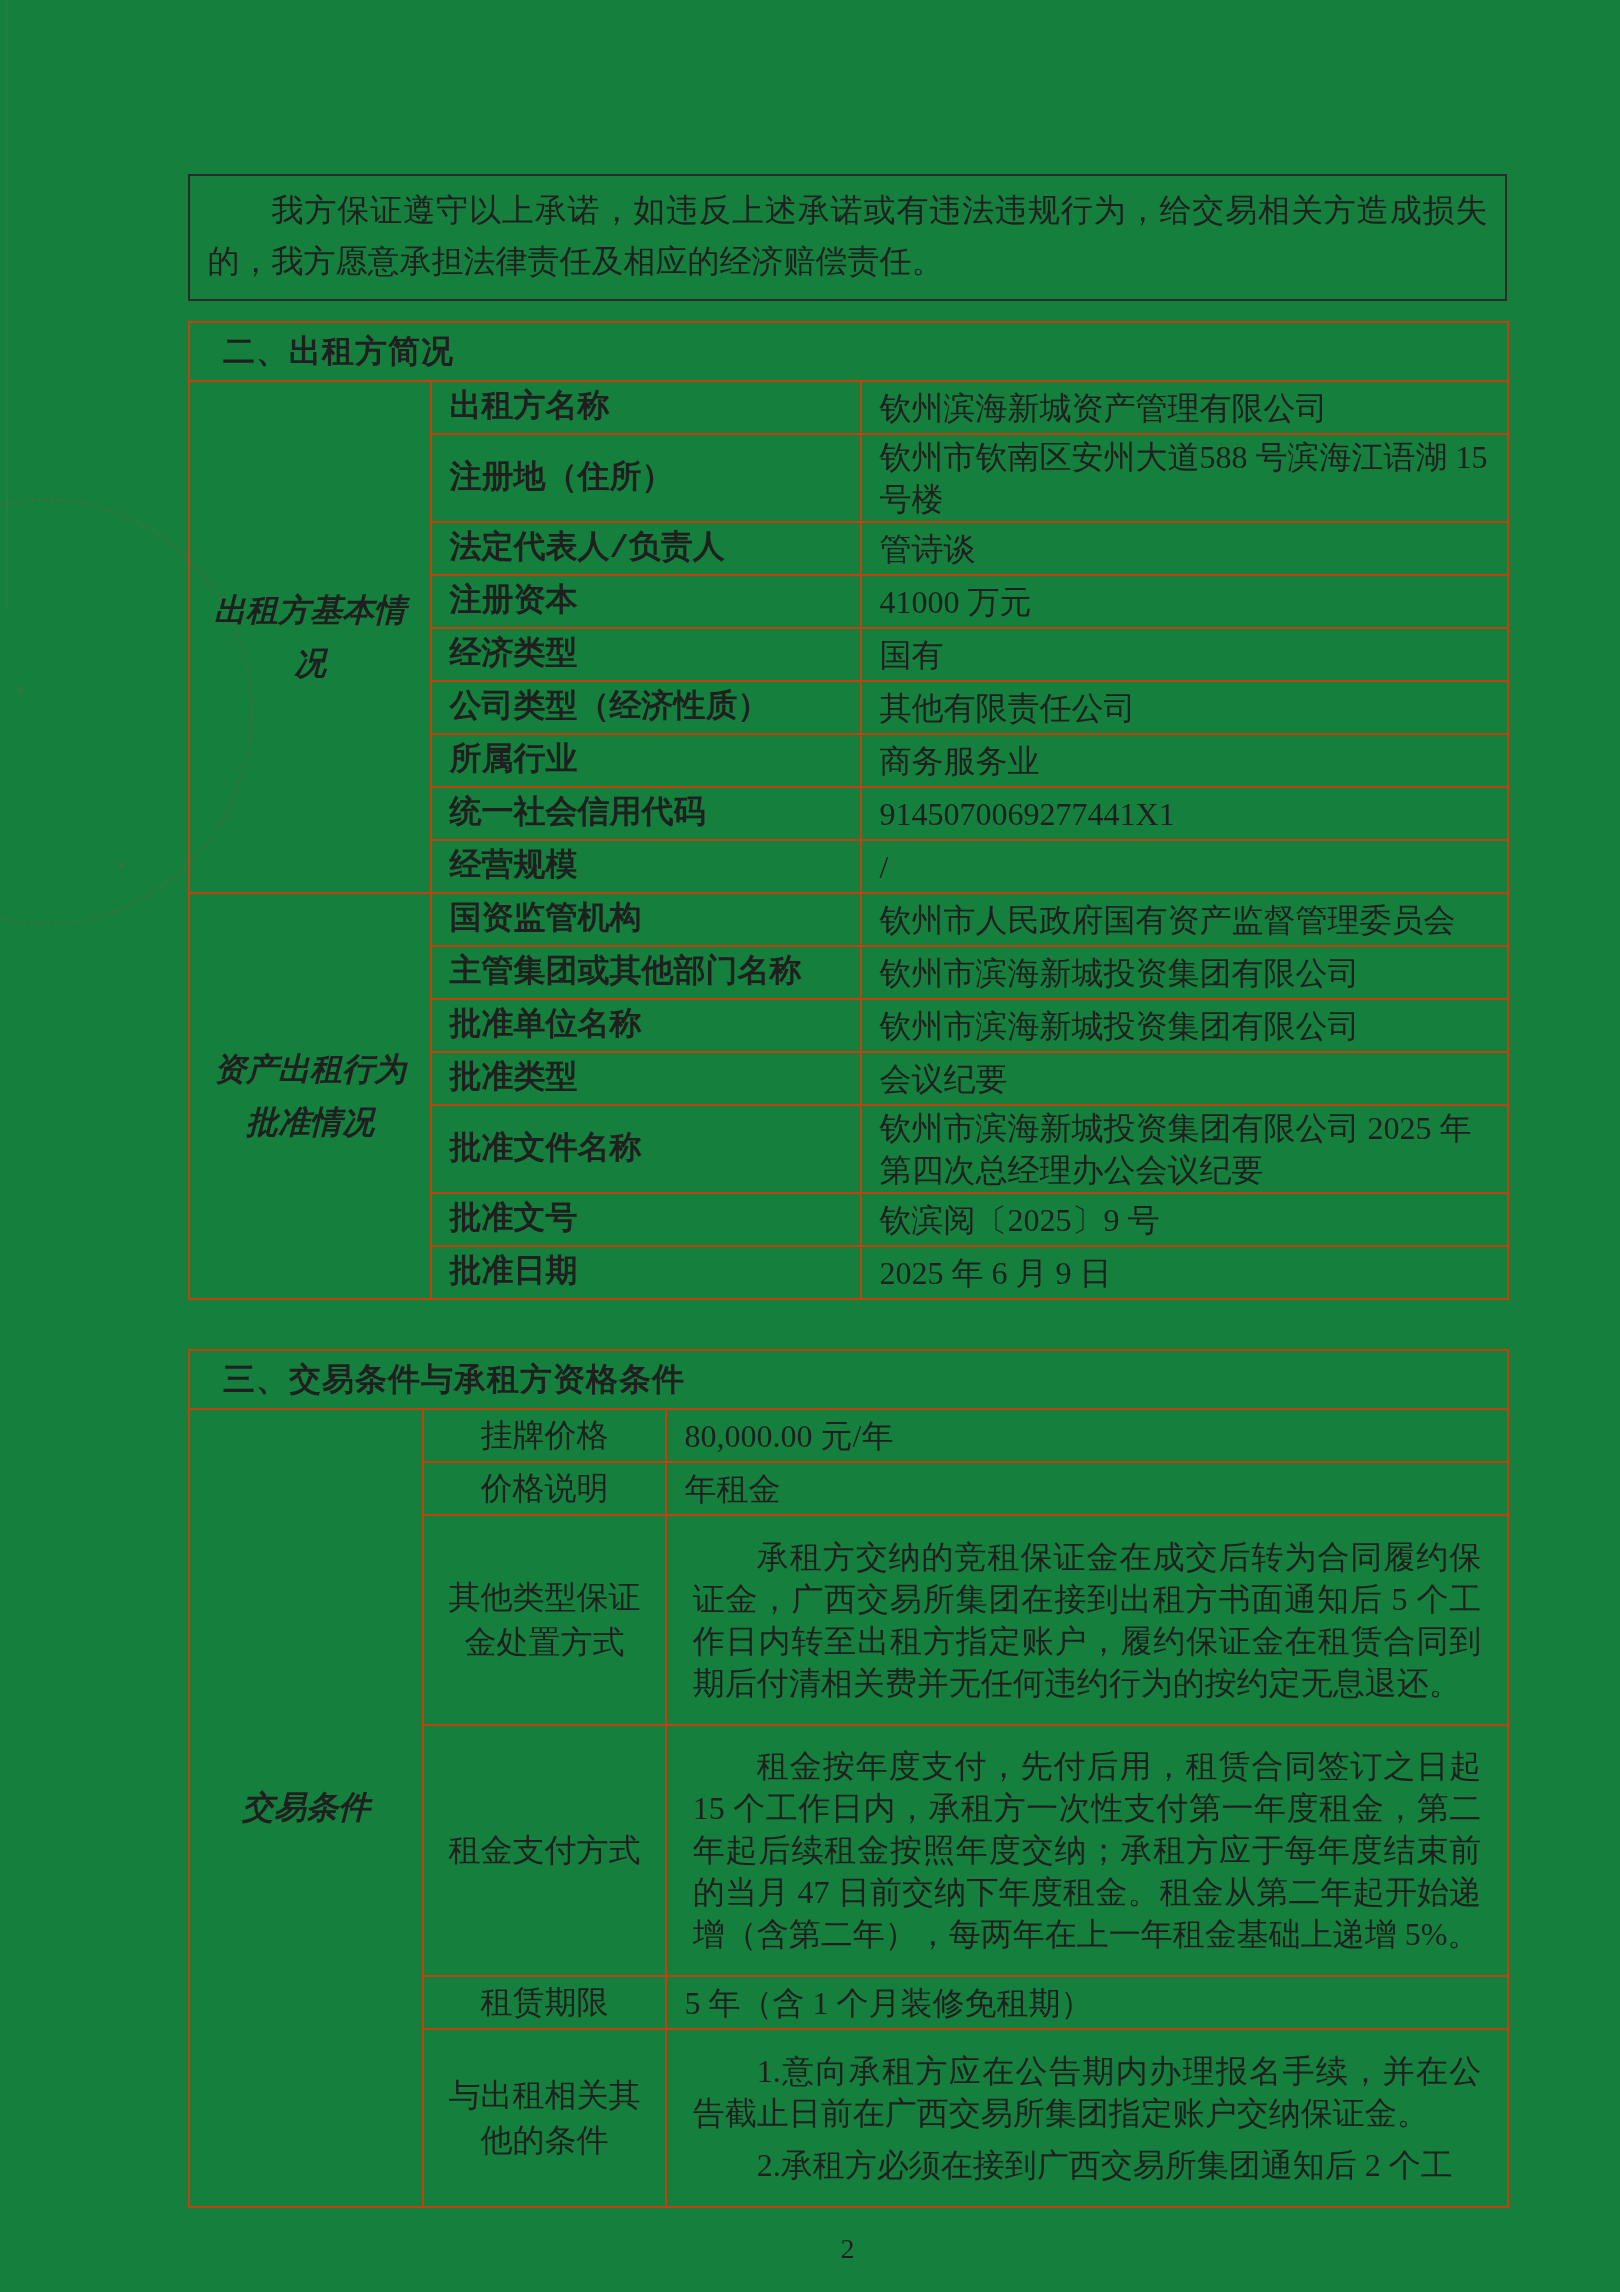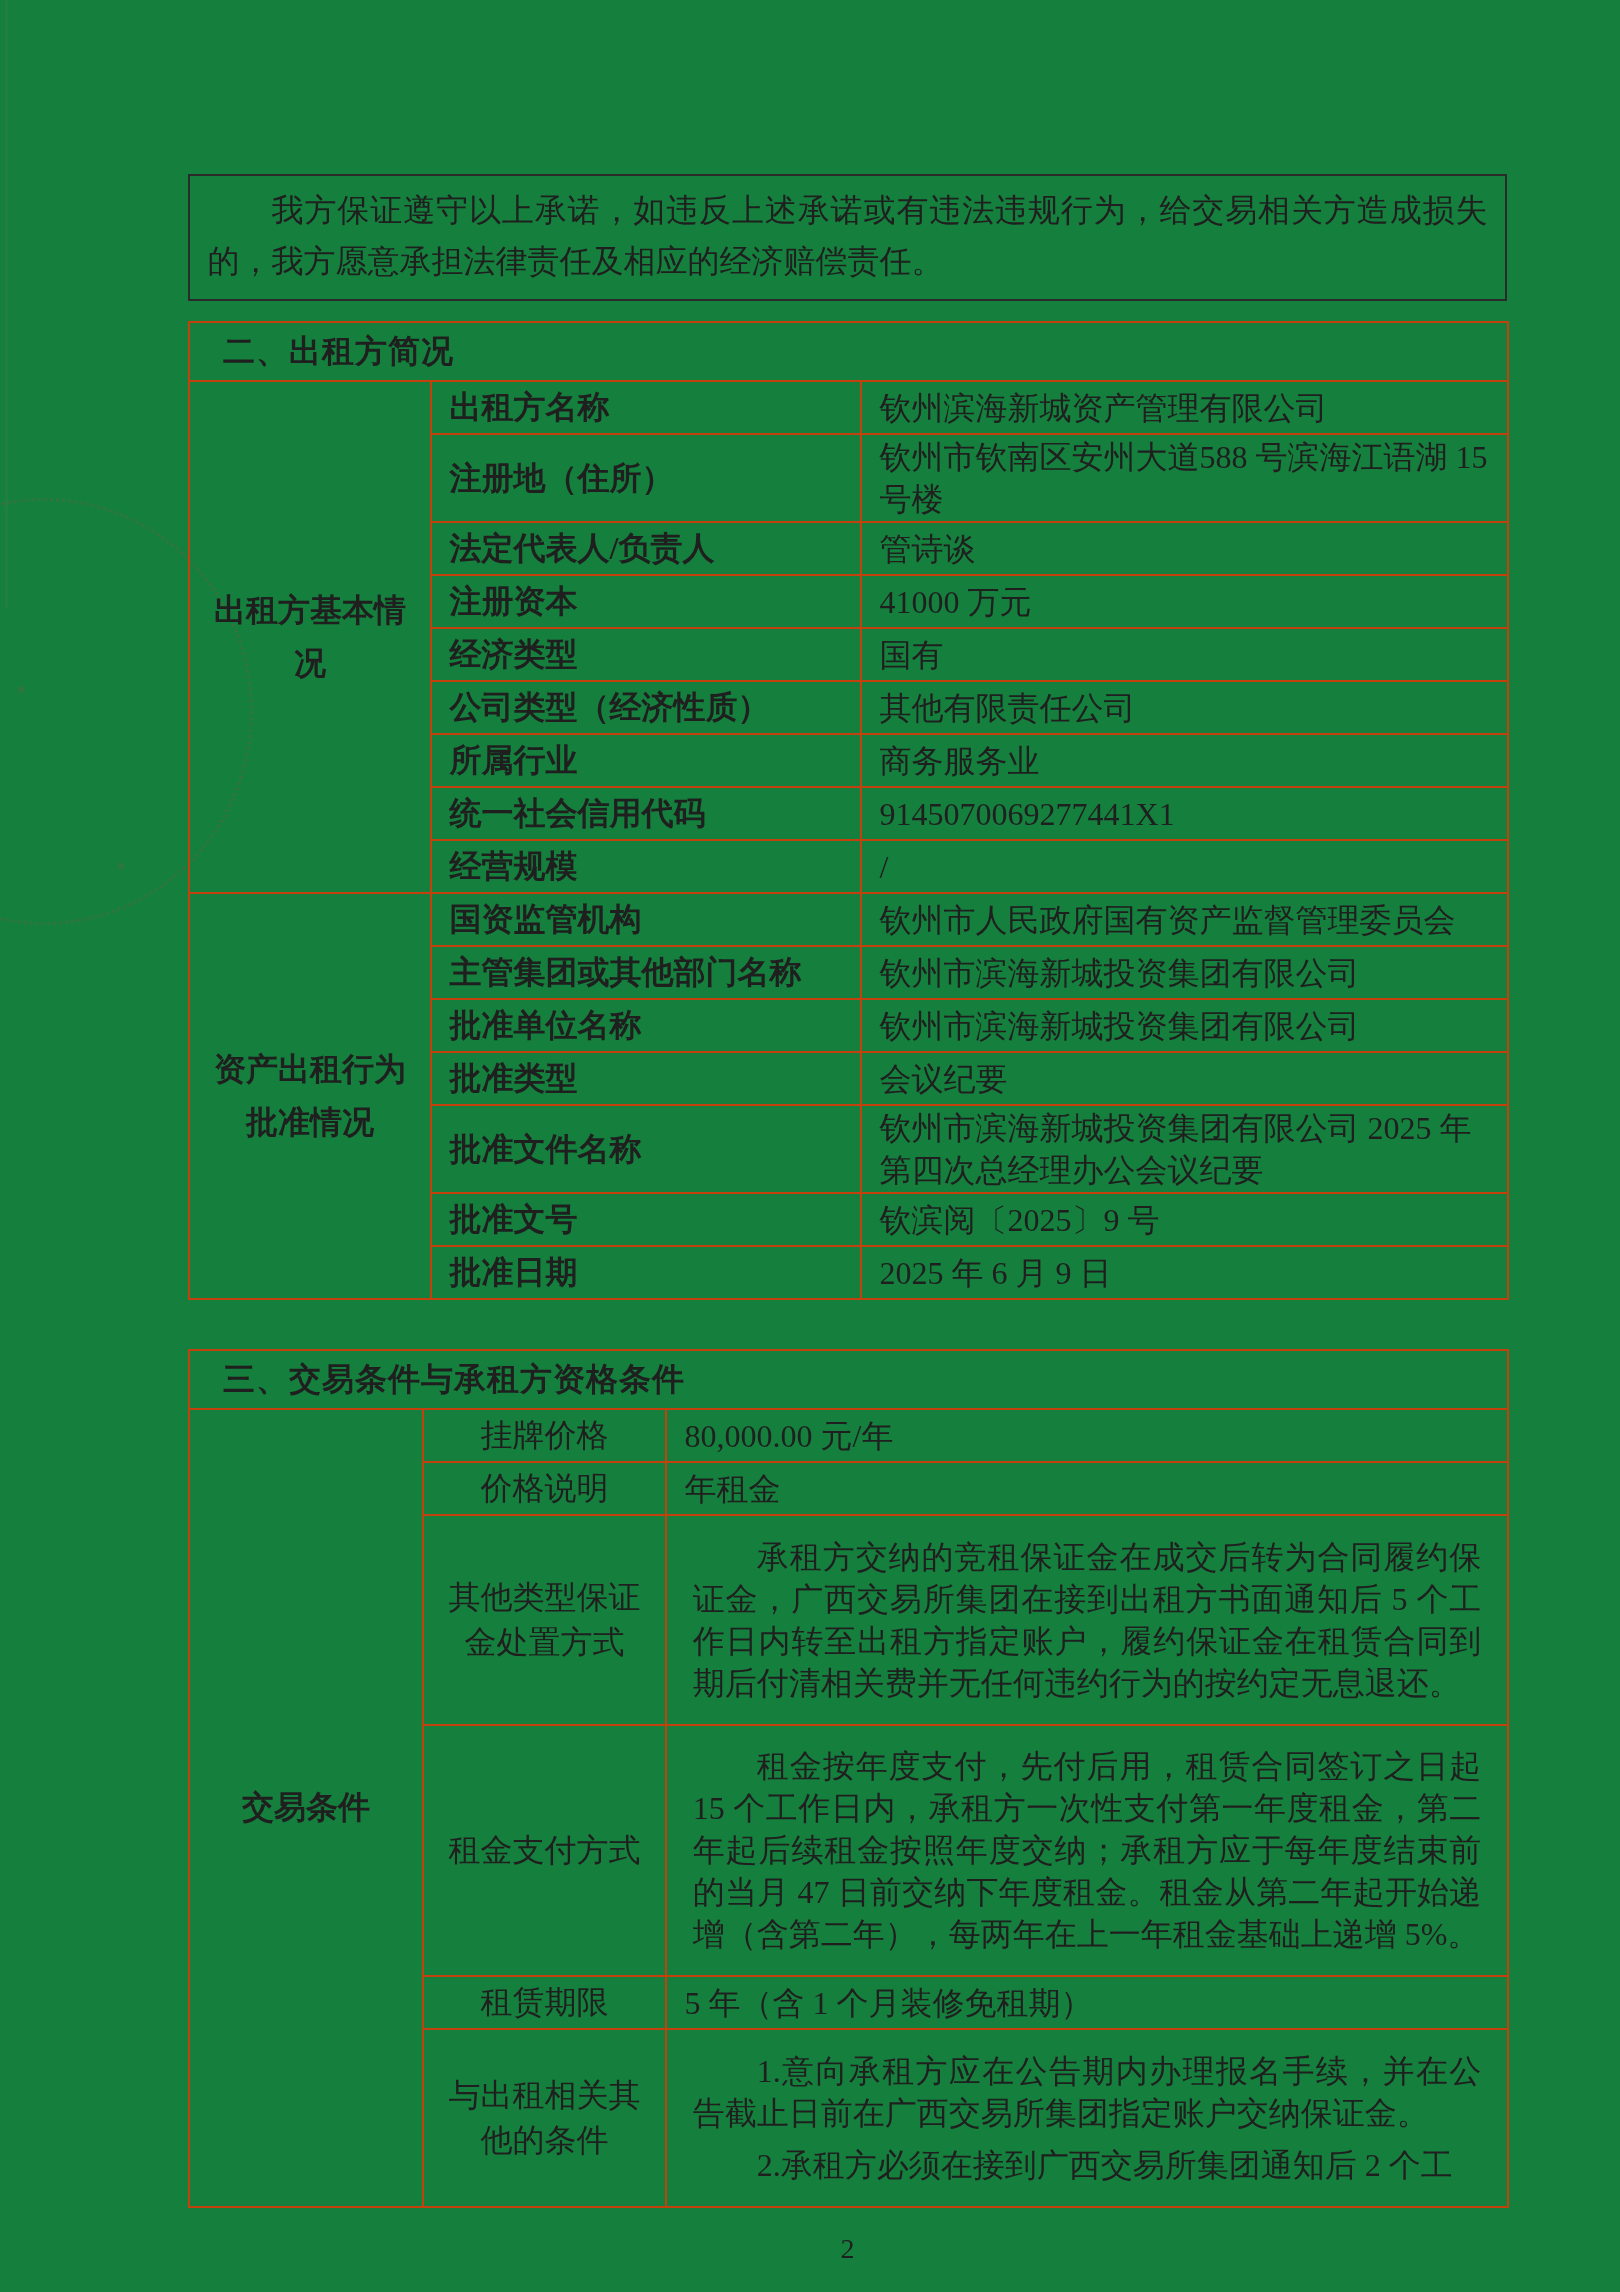--- a/index.html
+++ b/index.html
@@ -62,24 +62,25 @@
     font-weight:700;
     padding-left:33px;
     height:59px;
     letter-spacing:1px;
   }
   .group-label {
     font-family:"Liberation Sans","DejaVu Sans",sans-serif;
     font-weight:700;
     text-align:center;
     line-height:53px;
+    font-style:italic;
   }
   .group-label .wrap6 { max-width:196px; margin:0 auto; }
   .lbl {
-    font-family:Liberation Serif, serif;
+    font-family:Liberation Mono, monospace;
     font-weight:700;
     padding-left:17.6px;
     line-height:43px;
   }
   .lbl-c {
     font-family:"Liberation Sans","DejaVu Sans",sans-serif;
     font-weight:400;
     text-align:center;
     line-height:45px;
   }

